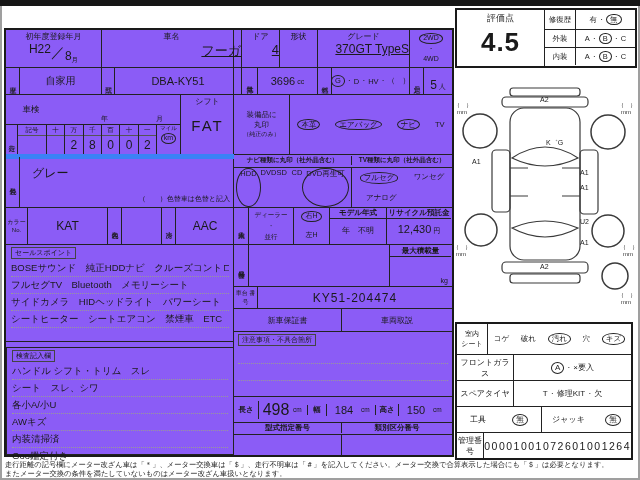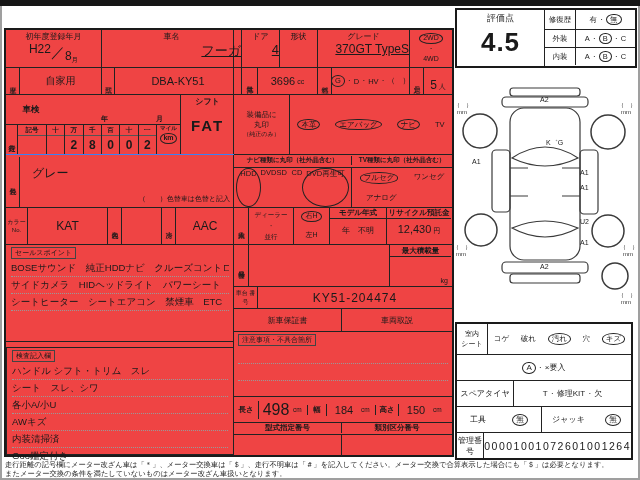--- a/index.html
+++ b/index.html
@@ -12,25 +12,25 @@
   .cell{box-sizing:border-box;border-right:1px solid #222;position:relative;overflow:hidden;}
   .cell:last-child{border-right:none;}
   .ch{font-size:8px;text-align:center;padding-top:1px;white-space:nowrap;}
   .cv{text-align:right;font-size:13px;text-decoration:underline;}
   .vlab{writing-mode:vertical-rl;text-orientation:upright;font-size:7px;text-align:center;
         display:flex;align-items:center;justify-content:center;letter-spacing:0;}
   .circled{display:inline-block;border:1.4px solid #222;border-radius:50%;padding:0 3px;line-height:1.25;}
   .sep{margin:0 1px;font-size:7px;}
   .opt{white-space:nowrap;}
   
-  #form{left:4px;top:28px;width:446px;height:425px;border:2px solid #1a1a1a;background:#ef4444;}
+  #form{left:4px;top:28px;width:446px;height:425px;border:2px solid #1a1a1a;background:#8b5cf6;}
   #vline-mid{left:227px;top:0;width:1px;height:425px;background:#222;}
   #rowA{left:0;top:0;width:446px;height:38px;border-bottom:1px solid #222;}
   #rowB{left:0;top:38px;width:446px;height:27px;border-bottom:1px solid #222;}
-  #rowC{left:0;top:65px;width:228px;height:59px;border-bottom:1px solid #3b82f6;font-weight:bold;}
+  #rowC{left:0;top:65px;width:228px;height:59px;border-bottom:5px solid #3b82f6;}
   #shaken{left:0;top:0;width:174px;height:29px;border-bottom:1px solid #222;display:flex;align-items:flex-end;}
   #odo{left:0;top:29px;width:174px;height:30px;display:flex;}
   #shift-cell{left:174px;top:0;width:54px;height:59px;border-left:1px solid #222;box-sizing:border-box;text-align:center;}
   #ext-row{left:0;top:127px;width:228px;height:50px;border-bottom:1px solid #222;display:flex;}
   #color-row{left:0;top:177px;width:228px;height:38px;border-bottom:1px solid #222;}
   #equip{left:228px;top:65px;width:218px;height:59px;border-bottom:1px solid #222;display:flex;}
   #navtv{left:228px;top:124px;width:218px;height:53px;border-bottom:1px solid #222;}
   #import-row{left:228px;top:177px;width:218px;height:38px;border-bottom:1px solid #222;}
   #reg-row{left:228px;top:215px;width:218px;height:42px;border-bottom:1px solid #222;}
   #chassis-row{left:228px;top:257px;width:218px;height:22px;border-bottom:1px solid #222;}
@@ -321,20 +321,21 @@
       <div style="display:flex;height:21px;">
         <div style="width:108px;border-right:1px solid #222;box-sizing:border-box;"></div>
         <div style="flex:1;"></div>
       </div>
     </div>
 
     <div id="sales" class="abs">
       <span class="tag">セールスポイント</span>
       <div>
           <div class="ln">BOSEサウンド　純正HDDナビ　クルーズコントロール</div>
+          <div class="ln">フルセグTV　Bluetooth　メモリーシート</div>
           <div class="ln">サイドカメラ　HIDヘッドライト　パワーシート</div>
           <div class="ln">シートヒーター　シートエアコン　禁煙車　ETC</div>
           <div class="ln"></div>
         </div>
     </div>
 
     <div id="check" class="abs">
       <span class="tag">検査記入欄</span>
       <div>
           <div class="ln">ハンドル シフト・トリム　スレ</div>
@@ -426,20 +427,21 @@
 シート</div>
       <div style="flex:1;display:flex;justify-content:space-around;align-items:center;font-size:7.5px;">
           <span class="opt">コゲ</span>
           <span class="opt">破れ</span>
           <span class="opt circled">汚れ</span>
           <span class="opt">穴</span>
           <span class="opt circled">キズ</span>
         </div>
     </div>
     <div class="rb-row" style="height:26px">
+      <div class="rb-lab" style="width:56px">フロントガラス</div>
       <div style="flex:1;text-align:center;font-size:8px;"><span class="opt circled">A</span><span class="sep">・</span><span class="opt">×要入</span></div>
     </div>
     <div class="rb-row" style="height:26px">
       <div class="rb-lab" style="width:56px">スペアタイヤ</div>
       <div style="flex:1;text-align:center;font-size:8px;"><span class="opt">T</span><span class="sep">・</span><span class="opt">修理KIT</span><span class="sep">・</span><span class="opt">欠</span></div>
     </div>
     <div class="rb-row" style="height:26px">
       <div style="width:84px;border-right:1px solid #222;align-self:stretch;display:flex;align-items:center;justify-content:space-around;font-size:8px;">
         <span>工具</span>
         <span class="circled">無</span>

